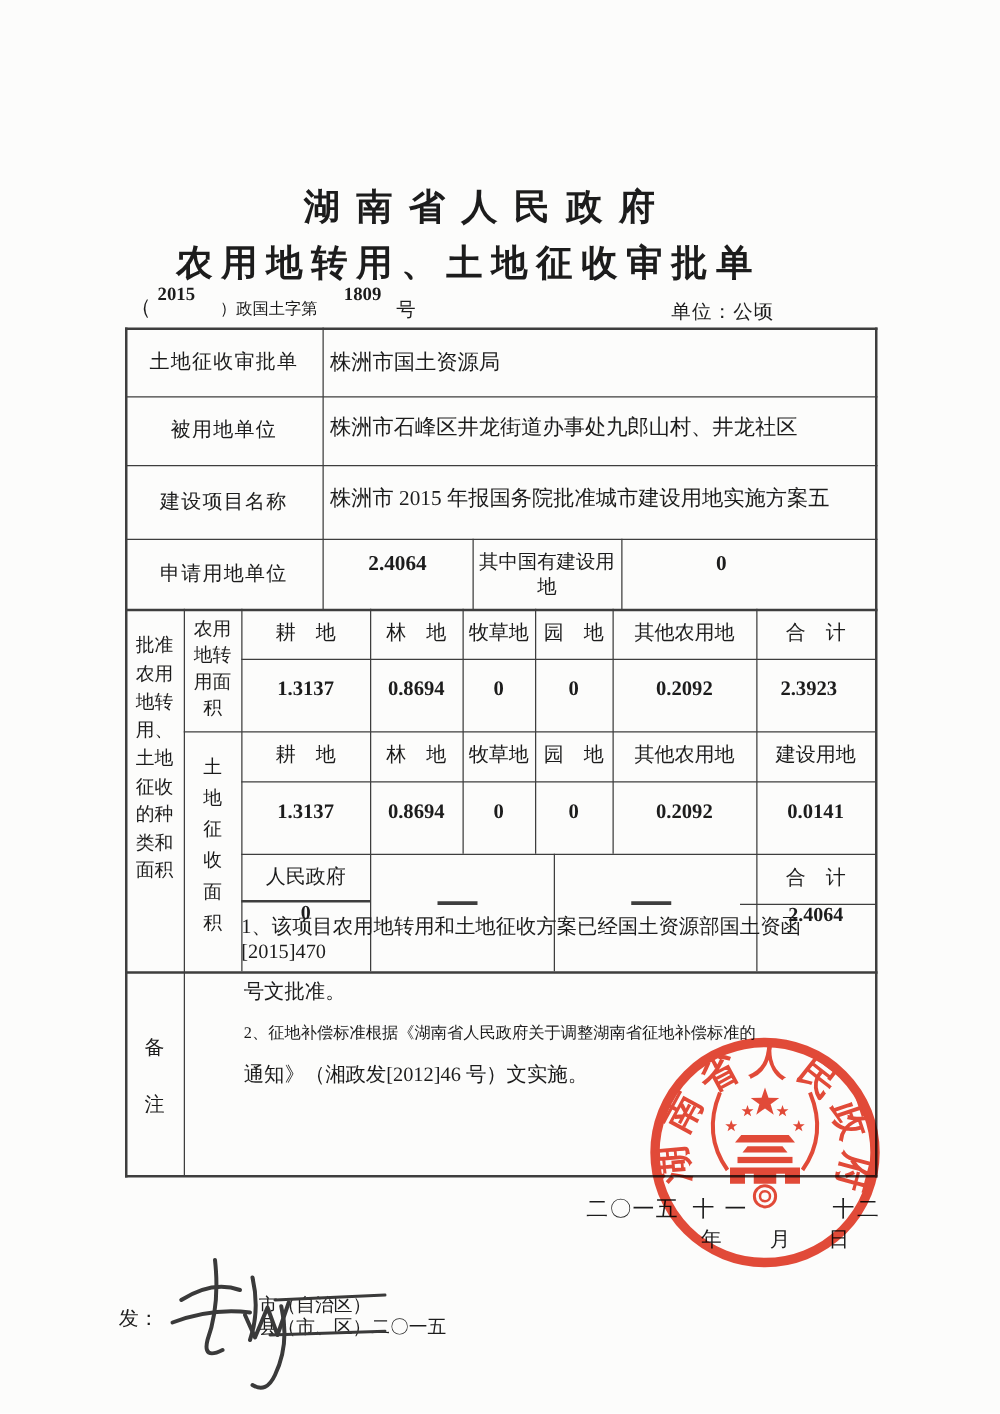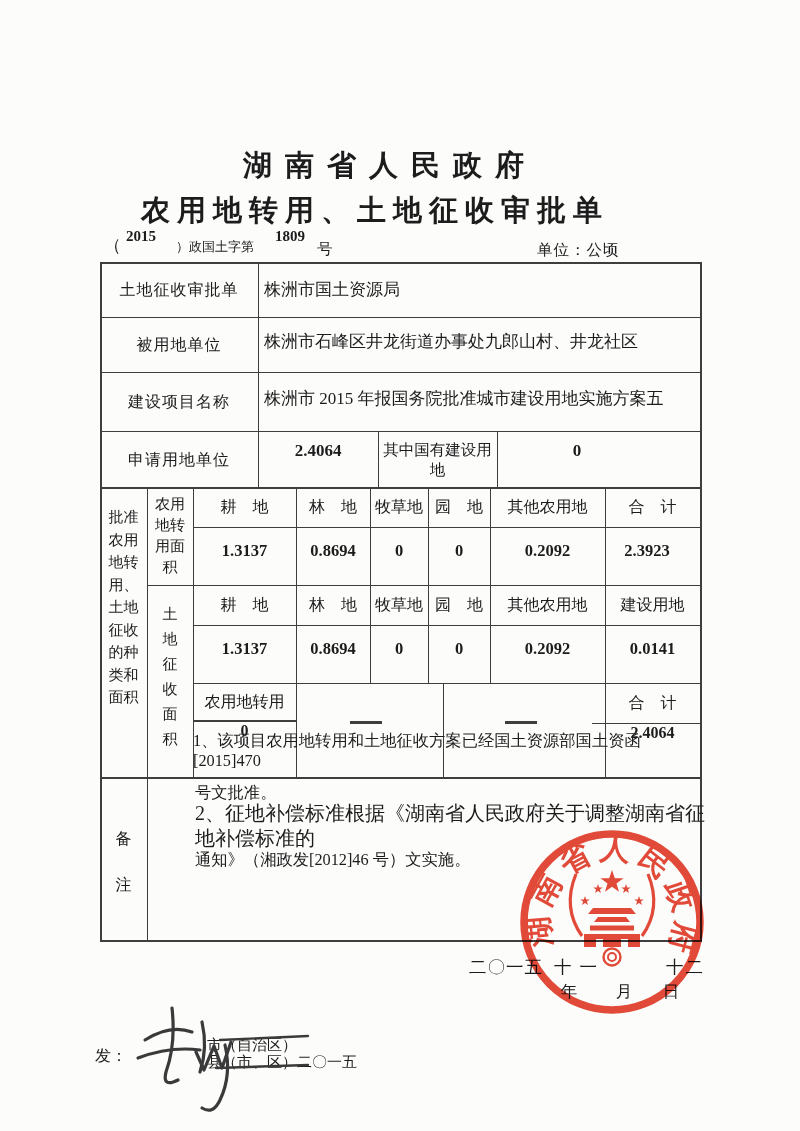--- a/index.html
+++ b/index.html
@@ -86,30 +86,30 @@
   <div class="cell" style="left:490px;top:585px;width:115px;height:40px;font-size:16px;">其他农用地</div>
   <div class="cell" style="left:605px;top:585px;width:95px;height:40px;font-size:16px;">建设用地</div>
 
   <div class="cell bold" style="left:193px;top:627px;width:103px;height:44px;font-size:16.5px;">1.3137</div>
   <div class="cell bold" style="left:296px;top:627px;width:74px;height:44px;font-size:16.5px;">0.8694</div>
   <div class="cell bold" style="left:370px;top:627px;width:58px;height:44px;font-size:16.5px;">0</div>
   <div class="cell bold" style="left:428px;top:627px;width:62px;height:44px;font-size:16.5px;">0</div>
   <div class="cell bold" style="left:490px;top:627px;width:115px;height:44px;font-size:16.5px;">0.2092</div>
   <div class="cell bold" style="left:605px;top:627px;width:95px;height:44px;font-size:16.5px;">0.0141</div>
 
-  <div class="cell" style="left:193px;top:684px;width:103px;height:35px;font-size:16px;">农用地转用</div>
+  <div class="cell" style="left:193px;top:684px;width:103px;height:35px;font-size:16px;">人民政府</div>
   <div class="cell bold" style="left:193px;top:719px;width:103px;height:23px;font-size:16px;">0</div>
   <div class="cell" style="left:605px;top:686px;width:95px;height:33px;font-size:16px;">合　计</div>
   <div class="cell bold" style="left:605px;top:721px;width:95px;height:23px;font-size:16px;">2.4064</div>
 
   <div class="cell v2" style="left:101px;top:812px;width:45px;height:100px;font-size:16px;line-height:46px;">备
 注</div>
   <div class="cell left" style="left:193px;top:736px;width:509px;height:30px;font-size:16.3px;">1、该项目农用地转用和土地征收方案已经国土资源部国土资函[2015]470</div>
   <div class="cell left" style="left:195px;top:779px;width:300px;height:28px;font-size:16.3px;">号文批准。</div>
-  <div class="cell left" style="left:195px;top:811px;width:510px;height:30px;font-size:20px;">2、征地补偿标准根据《湖南省人民政府关于调整湖南省征地补偿标准的</div>
+  <div class="cell left" style="left:195px;top:811px;width:510px;height:30px;font-size:13px;">2、征地补偿标准根据《湖南省人民政府关于调整湖南省征地补偿标准的</div>
   <div class="cell left" style="left:195px;top:846px;width:400px;height:28px;font-size:16.3px;">通知》（湘政发[2012]46 号）文实施。</div>
 
   <div class="cell left" style="left:469px;top:956px;width:95px;height:24px;font-size:17.5px;letter-spacing:1px;">二〇一五</div>
   <div class="cell left" style="left:554px;top:956px;width:55px;height:24px;font-size:17.5px;letter-spacing:8px;">十一</div>
   <div class="cell left" style="left:632px;top:956px;width:55px;height:24px;font-size:17.5px;letter-spacing:2px;margin-left:34px;">十二</div>
   <div class="cell" style="left:558px;top:981px;width:22px;height:22px;font-size:16.5px;">年</div>
   <div class="cell" style="left:613px;top:981px;width:22px;height:22px;font-size:16.5px;">月</div>
   <div class="cell" style="left:660px;top:981px;width:22px;height:22px;font-size:16.5px;">日</div>
 
   <div class="cell left" style="left:95px;top:1045px;width:45px;height:22px;font-size:16px;">发：</div>

